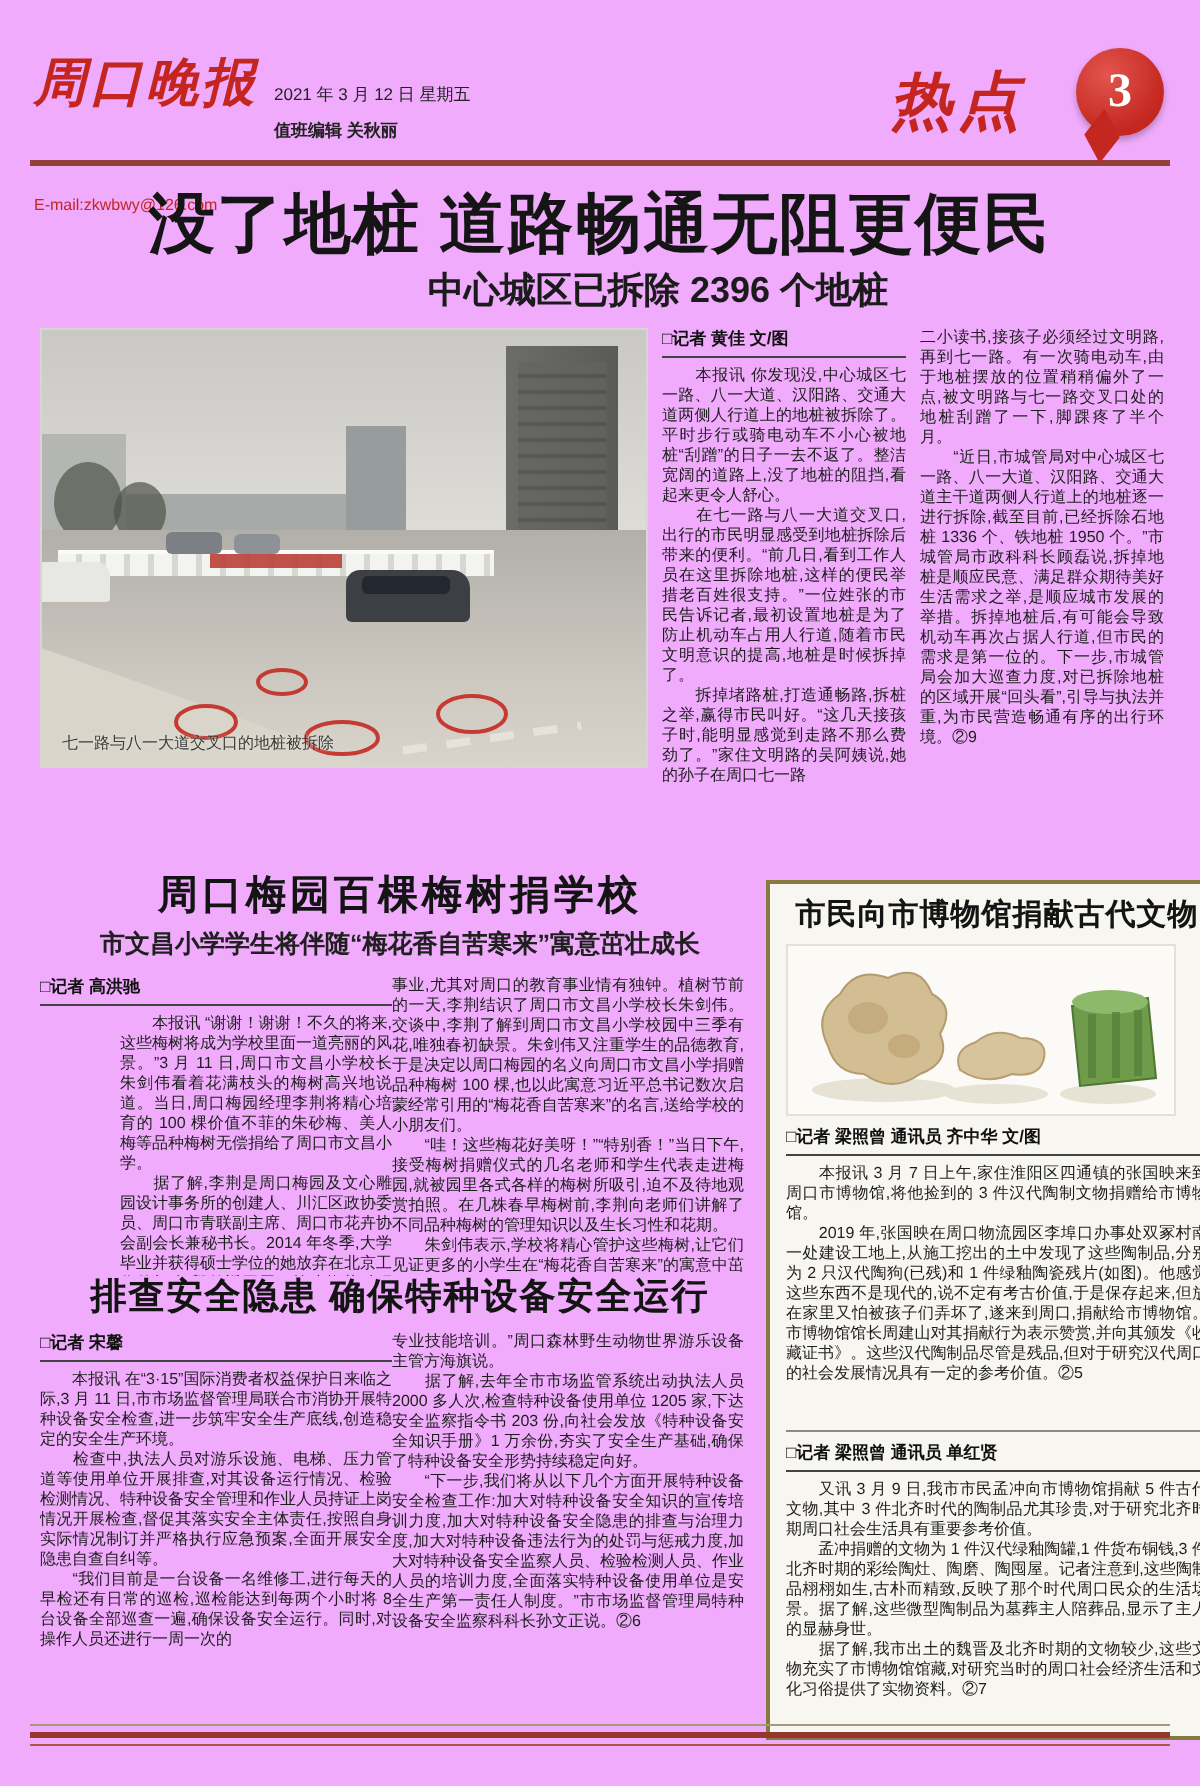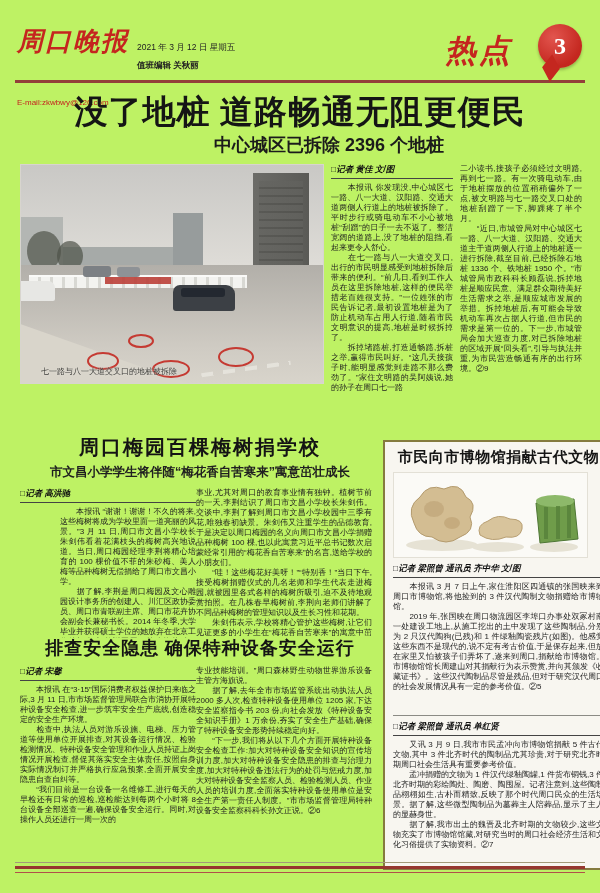--- a/index.html
+++ b/index.html
@@ -1,36 +1,36 @@
 <!DOCTYPE html>
 <html><head>
 <meta charset="utf-8">
 <style>
   html,body{margin:0;padding:0;}
   body{background:#e9e7e2;font-family:"Liberation Sans",sans-serif;}
-  .page{position:relative;width:600px;height:893px;margin:0 auto;background:#bef264;overflow:hidden;color:#1c1c1c;}
+  .page{position:relative;width:600px;height:893px;margin:0 auto;background:#f0abfc;overflow:hidden;color:#1c1c1c;}
 
   
   .header{position:absolute;top:24px;left:15px;width:570px;height:54px;}
   .masthead-title{position:absolute;left:2px;top:0;font-size:26px;font-weight:900;font-style:italic;color:#c5251f;letter-spacing:2px;font-family:"Liberation Serif",serif;}
   .masthead-email{position:absolute;left:2px;top:36px;font-size:8px;color:#c5251f;margin-top:38px;}
   .masthead-date{position:absolute;left:122px;top:18px;font-size:8.5px;color:#222;}
   .masthead-editor{position:absolute;left:122px;top:36px;font-size:8.5px;color:#222;font-weight:bold;}
   .section-title{position:absolute;right:72px;top:6px;font-size:31px;font-weight:900;font-style:italic;color:#c5251f;letter-spacing:3px;font-family:"Liberation Serif",serif;}
   .header-rule{position:absolute;top:80px;left:15px;width:570px;height:3px;background:#93403a;}
   .page-pin{position:absolute;top:24px;right:18px;width:44px;height:44px;border-radius:50%;background:radial-gradient(circle at 35% 30%,#e2554e,#c4271f 70%);z-index:3;display:flex;align-items:center;justify-content:center;box-shadow:0 2px 3px rgba(0,0,0,.25);}
   .page-pin::after{content:"";position:absolute;left:5px;bottom:-8px;width:16px;height:16px;background:#c4271f;transform:rotate(50deg) skew(12deg,12deg);z-index:-1;}
   .page-pin span{color:#fff;font-size:24px;font-weight:bold;font-family:"Liberation Serif",serif;}
 
   
   .lead-headline{position:absolute;top:90px;left:0;width:600px;text-align:center;font-size:33px;font-weight:900;letter-spacing:1px;color:#151515;font-family:"Liberation Serif",serif;}
   .lead-subhead{position:absolute;top:133px;left:0;width:600px;text-align:center;font-size:18px;font-weight:600;color:#1b1b1b;padding-left:29px;}
 
   
-  .byline{font-size:8.5px;font-weight:bold;color:#111;border-bottom:1px solid #444;padding-bottom:2px;margin-bottom:4px;font-style:italic;}
+  .byline{font-size:8.5px;font-weight:bold;color:#111;border-bottom:1px solid #444;padding-bottom:2px;margin-bottom:4px;}
   .btxt{font-size:8px;line-height:10px;text-align:justify;white-space:pre-line;color:#1d1d1d;overflow:hidden;}
 
   
   .lead-article{position:absolute;top:164px;left:20px;width:560px;display:flex;gap:7px;}
   .photo{position:relative;width:302px;height:218px;overflow:hidden;background:#c3c1bc;flex:none;border:1px solid #d8d5ce;}
   .ph-sky{position:absolute;top:0;left:0;right:0;height:46%;background:linear-gradient(#c9c8c5,#dedcd7);}
   .ph-b1{position:absolute;left:0;top:52px;width:42px;height:62px;background:#b3b6b3;}
   .ph-b2{position:absolute;left:42px;top:82px;width:130px;height:26px;background:#a6aaa8;}
   .ph-b3{position:absolute;left:152px;top:48px;width:30px;height:58px;background:#979c9c;}
   .ph-b4{position:absolute;left:232px;top:8px;width:56px;height:116px;background:linear-gradient(90deg,#6c6c68,#5a5a56);}
@@ -41,21 +41,21 @@
   .ph-walk{position:absolute;left:0;bottom:0;width:55%;height:30%;background:#d9d5cb;clip-path:polygon(0 100%,0 10%,100% 100%);}
   .ph-fence{position:absolute;left:8px;top:110px;width:218px;height:11px;background:repeating-linear-gradient(90deg,#f3f3f0 0 9px,#d8d8d3 9px 12px);border-top:2px solid #fafaf8;}
   .ph-banner{position:absolute;left:84px;top:112px;width:66px;height:7px;background:#bb4038;opacity:.9;}
   .ph-car1{position:absolute;left:152px;top:120px;width:62px;height:26px;background:#3c4045;border-radius:7px 9px 3px 3px;}
   .ph-car1::before{content:"";position:absolute;left:8px;top:3px;width:44px;height:9px;background:#232830;border-radius:3px;}
   .ph-car2{position:absolute;left:-8px;top:116px;width:42px;height:20px;background:#e7e7e4;border-radius:5px 7px 2px 2px;}
   .ph-car3{position:absolute;left:62px;top:101px;width:28px;height:11px;background:#7c8084;border-radius:3px;}
   .ph-car4{position:absolute;left:96px;top:102px;width:23px;height:10px;background:#8e9296;border-radius:3px;}
   .ph-lane{position:absolute;left:180px;bottom:12px;width:90px;height:4px;background:repeating-linear-gradient(90deg,#e9e7e0 0 12px,transparent 12px 22px);transform:rotate(-8deg);opacity:.8;}
   .ph-annot{position:absolute;inset:0;}
-  .photo-caption{position:absolute;left:20px;bottom:6px;font-size:8px;color:#3b3b38;z-index:2;text-shadow:0 0 2px #e8e5de;}
+  .photo-caption{position:absolute;left:10px;bottom:6px;font-size:8px;color:#3b3b38;z-index:2;text-shadow:0 0 2px #e8e5de;}
   .lead-col{width:122px;height:266px;flex:none;}
 
   
   .a2{position:absolute;top:434px;left:20px;width:360px;}
   .a2-headline{font-size:20px;font-weight:900;text-align:center;letter-spacing:2px;color:#141414;font-family:"Liberation Serif",serif;}
   .a2-subhead{font-size:12.5px;font-weight:600;text-align:center;margin-top:3px;color:#202020;}
   .cols{display:flex;gap:0;margin-top:7px;}
   .col-a{width:176px;flex:none;}
   .col-b{width:176px;flex:none;}
   .a2 .btxt{height:148px;}

